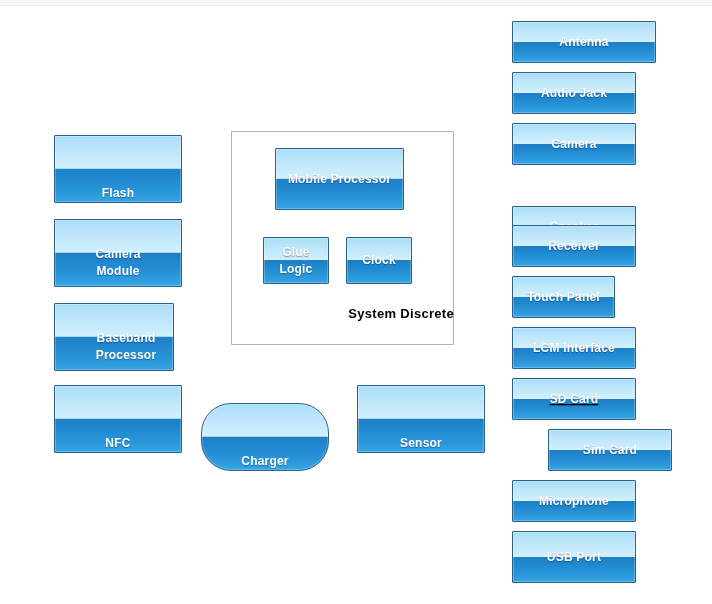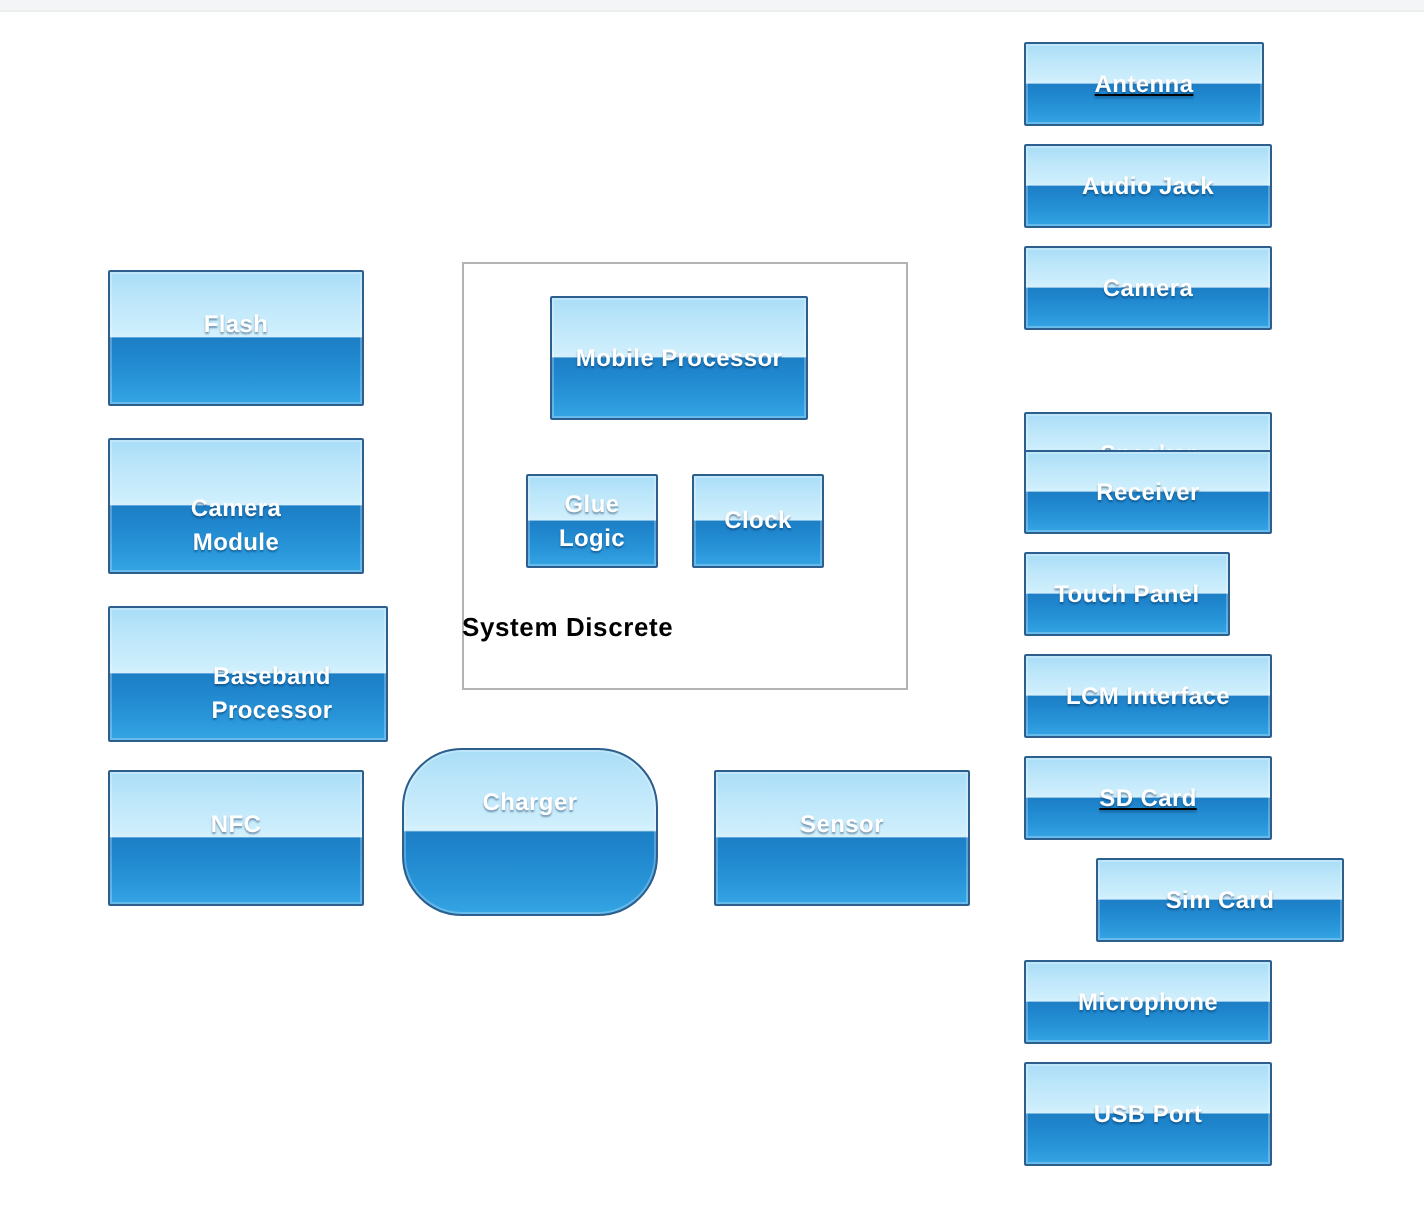--- a/index.html
+++ b/index.html
@@ -62,21 +62,21 @@
     font-size: 12px;
     line-height: 17px;
     letter-spacing: 0.2px;
     text-shadow: 0 1px 1px rgba(0,40,80,0.45);
     white-space: pre-line;
     pointer-events: none;
   }
 
   
   .block.hi-text {
-    justify-content: flex-start;
+    justify-content: flex-end;
     padding-top: 18px;
   }
   .block.hi-text2 {
     justify-content: flex-start;
     padding-top: 26px;
   }
 
   
   .group-box {
     position: absolute;
@@ -86,49 +86,49 @@
   }
 
   .group-title {
     position: absolute;
     color: #000000;
     font-family: "Liberation Sans", sans-serif;
     font-weight: bold;
     font-size: 13px;
     letter-spacing: 0.3px;
     white-space: nowrap;
-    text-align: left;
+    text-align: right;
   }
 </style>
 </head>
 <body>
 
 <div id="canvas">
 
   <div class="top-band"></div>
 
   <div id="left-column">
       <div class="block hi-text" style="left: 54px; top: 135px; width: 128px; height: 68px;">
         <span class="label">Flash</span>
       </div>
       <div class="block hi-text2" style="left: 54px; top: 219px; width: 128px; height: 68px;">
         <span class="label">Camera
 Module</span>
       </div>
-      <div class="block hi-text2" style="left: 54px; top: 303px; width: 140px; height: 68px; padding-left: 24px;">
+      <div class="block hi-text2" style="left: 54px; top: 303px; width: 120px; height: 68px; padding-left: 24px;">
         <span class="label">Baseband
 Processor</span>
       </div>
     </div>
 
   <div id="bottom-row">
       <div class="block hi-text" style="left: 54px; top: 385px; width: 128px; height: 68px;">
         <span class="label">NFC</span>
       </div>
-      <div class="block hi-text" style="left: 201px; top: 374px; width: 128px; height: 84px; border-radius: 30px;">
+      <div class="block hi-text" style="left: 201px; top: 403px; width: 128px; height: 68px; border-radius: 30px;">
         <span class="label">Charger</span>
       </div>
       <div class="block hi-text" style="left: 357px; top: 385px; width: 128px; height: 68px;">
         <span class="label">Sensor</span>
       </div>
     </div>
 
   <div class="group-box" id="system-discrete-box" style="left: 231px; top: 131px; width: 223px; height: 214px;"></div>
   <div class="group-title" id="system-discrete-title" style="left: 231px; top: 306px; width: 223px;">System Discrete</div>
   <div id="system-discrete-blocks">
@@ -138,21 +138,21 @@
       <div class="block" style="left: 263px; top: 237px; width: 66px; height: 47px;">
         <span class="label">Glue
 Logic</span>
       </div>
       <div class="block" style="left: 346px; top: 237px; width: 66px; height: 47px;">
         <span class="label">Clock</span>
       </div>
     </div>
 
   <div id="right-column">
-      <div class="block" style="left: 512px; top: 21px; width: 120px; height: 42px; text-decoration: underline;">
+      <div class="block" style="left: 512px; top: 21px; width: 144px; height: 42px;">
         <span class="label">Antenna</span>
       </div>
       <div class="block" style="left: 512px; top: 72px; width: 124px; height: 42px;">
         <span class="label">Audio Jack</span>
       </div>
       <div class="block" style="left: 512px; top: 123px; width: 124px; height: 42px;">
         <span class="label">Camera</span>
       </div>
       <div class="block" style="left: 512px; top: 174px; width: 124px; height: 42px; margin-top: 32px;">
         <span class="label">Speaker</span>

